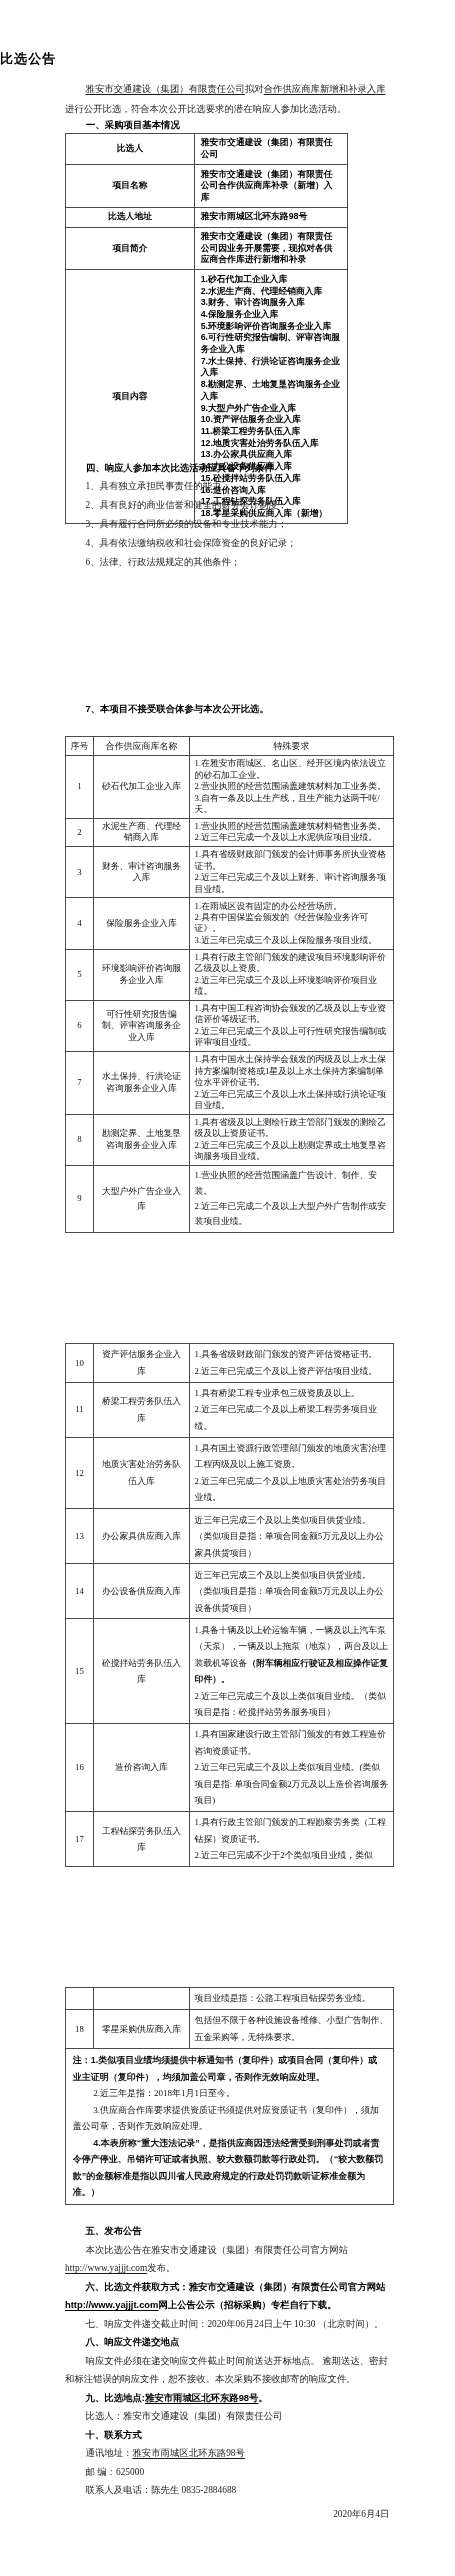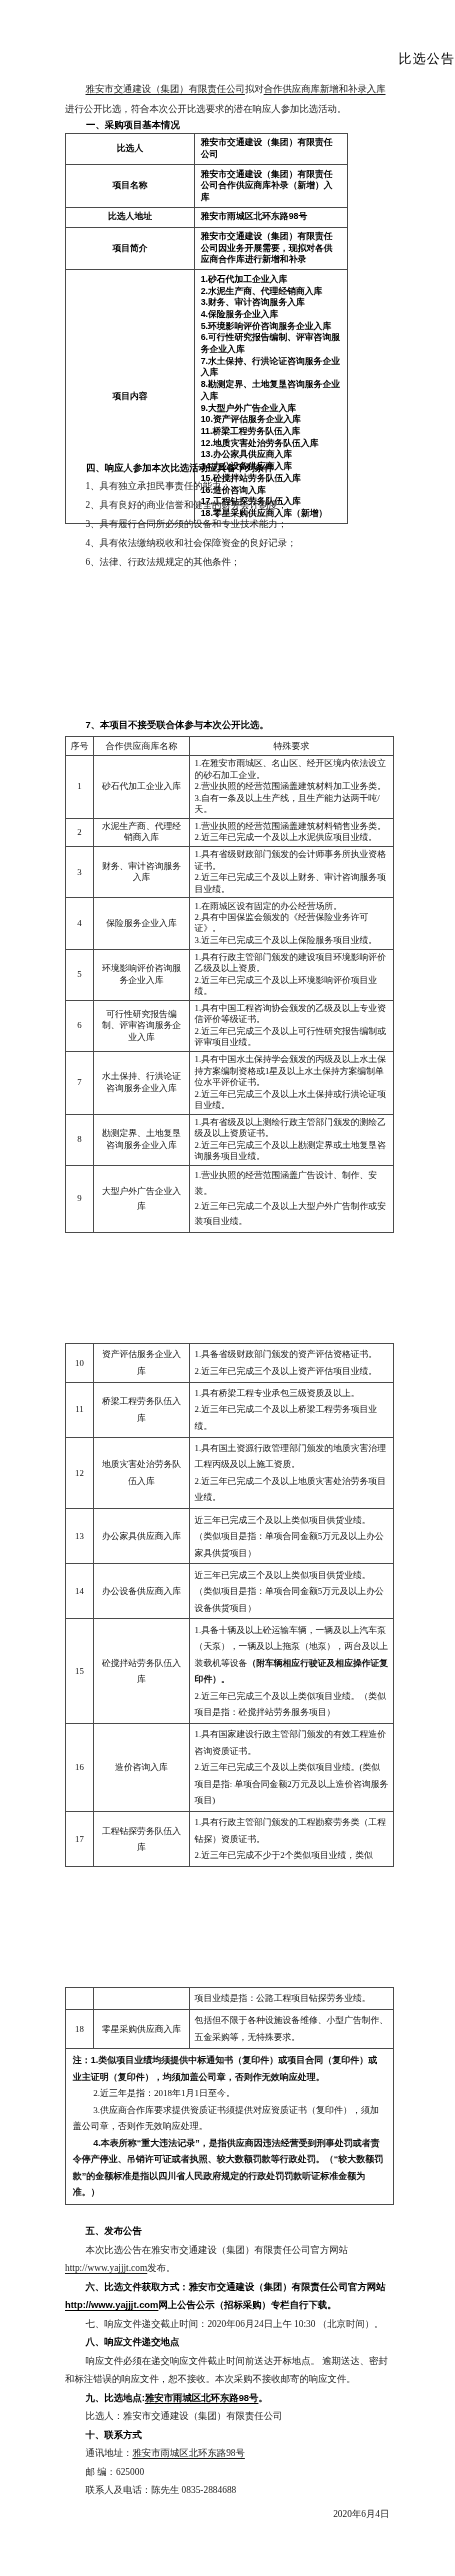--- a/index.html
+++ b/index.html
@@ -3,23 +3,23 @@
 <meta charset="utf-8">
 <style>
   html,body { margin:0; padding:0; background:#ffffff; }
   .page {
     position:relative; width:455px; height:2576px; background:#fff;
     color:#1c1c1c; font-family:"Liberation Serif","DejaVu Serif",serif;
     overflow:hidden;
   }
   .abs { position:absolute; }
   .title {
-    left:0; width:455px; margin:0; text-align:right;
+    left:0; width:455px; margin:0; text-align:left;
     font-family:"Liberation Sans","DejaVu Sans",sans-serif;
-    font-weight:normal; font-size:13px; letter-spacing:1.1px; color:#000;
+    font-weight:bold; font-size:13px; letter-spacing:1.1px; color:#000;
   }
   .intro { left:65px; width:329px; font-size:9.4px; line-height:20px; text-indent:20.5px; }
   .intro .u { text-decoration:underline; text-underline-offset:1.7px; }
   .sec-head {
     left:86px; font-family:"Liberation Sans","DejaVu Sans",sans-serif;
     font-weight:bold; font-size:9.4px; color:#000; white-space:nowrap;
   }
   
   .t1 {
     left:65px; width:283px; border-collapse:collapse; table-layout:fixed;
@@ -116,21 +116,21 @@
   <div class="abs sec-head" style="top:462px;">四、响应人参加本次比选活动应具备下列条件</div>
 
   <div class="abs cond" style="top:477px;" id="conds">
       <div><span>1、具有独立承担民事责任的能力；</span></div>
       <div><span>2、具有良好的商业信誉和健全的财务会计制度；</span></div>
       <div><span>3、具有履行合同所必须的设备和专业技术能力；</span></div>
       <div><span>4、具有依法缴纳税收和社会保障资金的良好记录；</span></div>
       <div><span>6、法律、行政法规规定的其他条件；</span></div>
     </div>
 
-  <div class="abs cond cond2" style="top:700px;margin-top:16px;" id="conds2">
+  <div class="abs cond cond2" style="top:700px;" id="conds2">
       <div><span>7、本项目不接受联合体参与本次公开比选。</span></div>
     </div>
 
   <table class="abs t2 seg-a" style="top:736px;" id="seg0">
     <colgroup>
         <col style="width:28px">
         <col style="width:96px">
         <col>
       </colgroup>
     <tbody>

